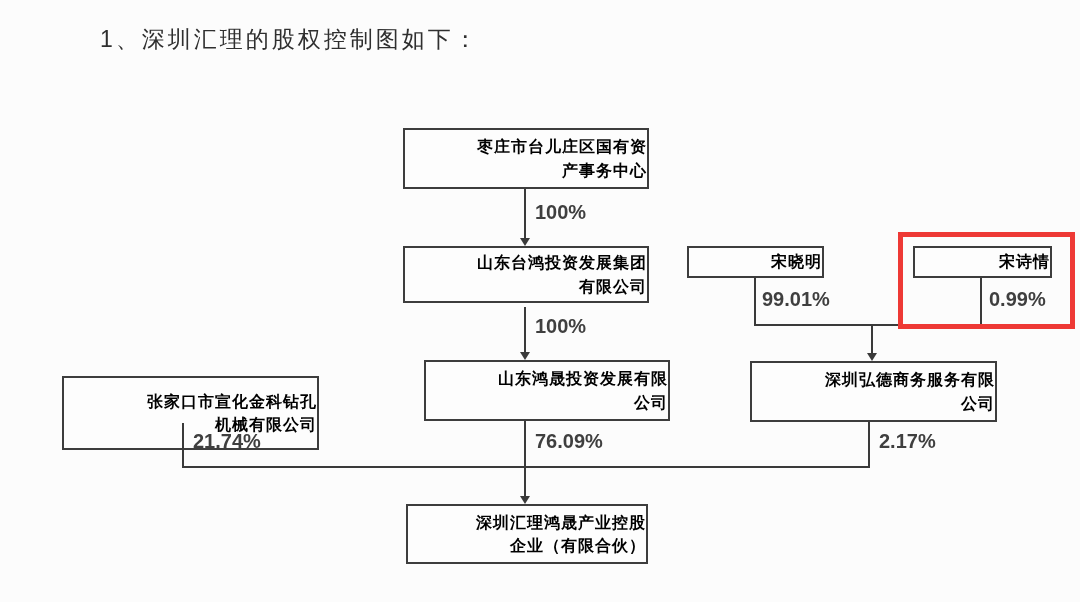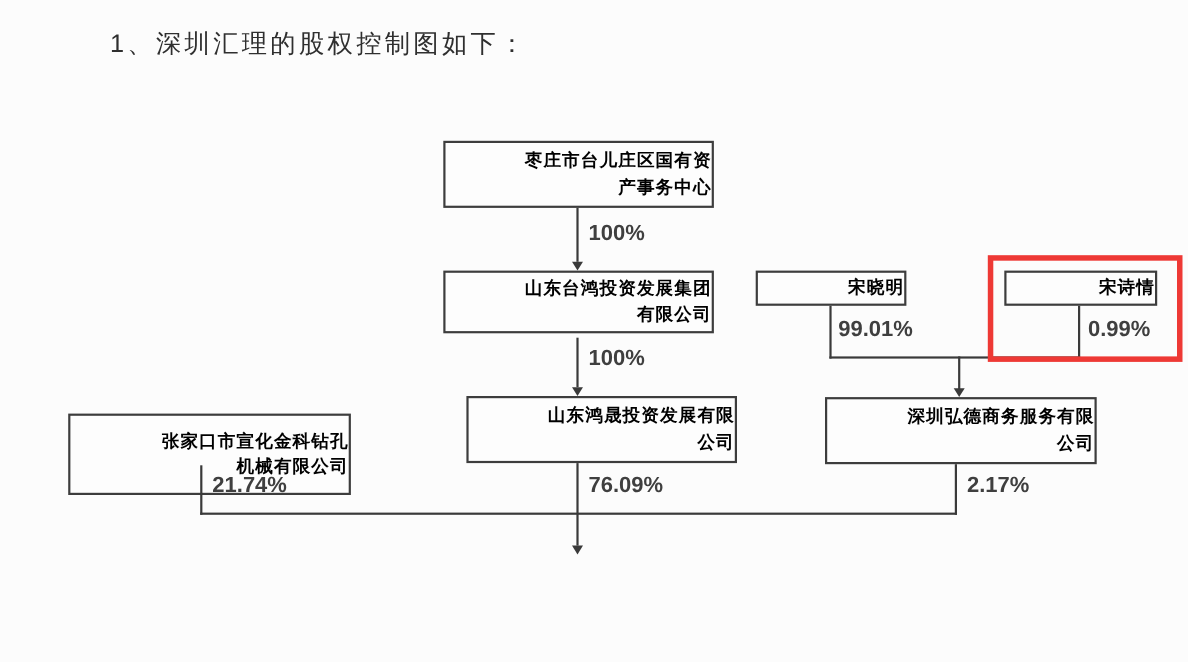--- a/index.html
+++ b/index.html
@@ -105,20 +105,24 @@
 
   <div class="node" style="left:913px; top:246px; width:139px; height:32px;">
     <span>宋诗情</span>
   </div>
 
   <div class="node" style="left:750px; top:361px; width:247px; height:61px;padding-left:20px;">
     <span>深圳弘德商务服务有限</span>
     <span>公司</span>
   </div>
 
+  <div class="node" style="left:406px; top:504px; width:242px; height:60px;">
+    <span>深圳汇理鸿晟产业控股</span>
+    <span>企业（有限合伙）</span>
+  </div>
 
   <div class="vline" style="left:524px; top:189px; height:49px;"></div>
   <div class="arrow-down" style="left:520px; top:238px;"></div>
 
   <div class="vline" style="left:524px; top:307px; height:45px;"></div>
   <div class="arrow-down" style="left:520px; top:352px;"></div>
 
   <div class="vline" style="left:524px; top:421px; height:75px;"></div>
   <div class="arrow-down" style="left:520px; top:496px;"></div>
 

